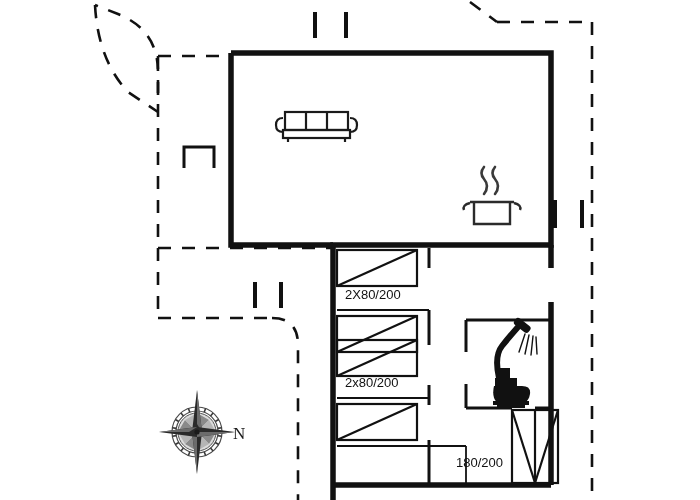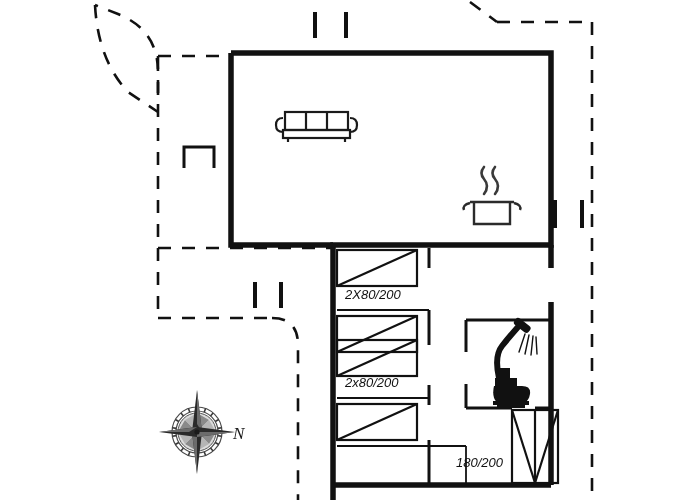--- a/index.html
+++ b/index.html
@@ -10,21 +10,20 @@
   }
   body {
     font-family: "Liberation Sans", sans-serif;
   }
   #plan-root {
     position: relative;
     width: 700px;
     height: 500px;
     background: #ffffff;
     overflow: hidden;
-    font-style: italic;
   }
   #plan-svg {
     position: absolute;
     top: 0;
     left: 0;
     width: 700px;
     height: 500px;
     display: block;
   }
   .room-label {

